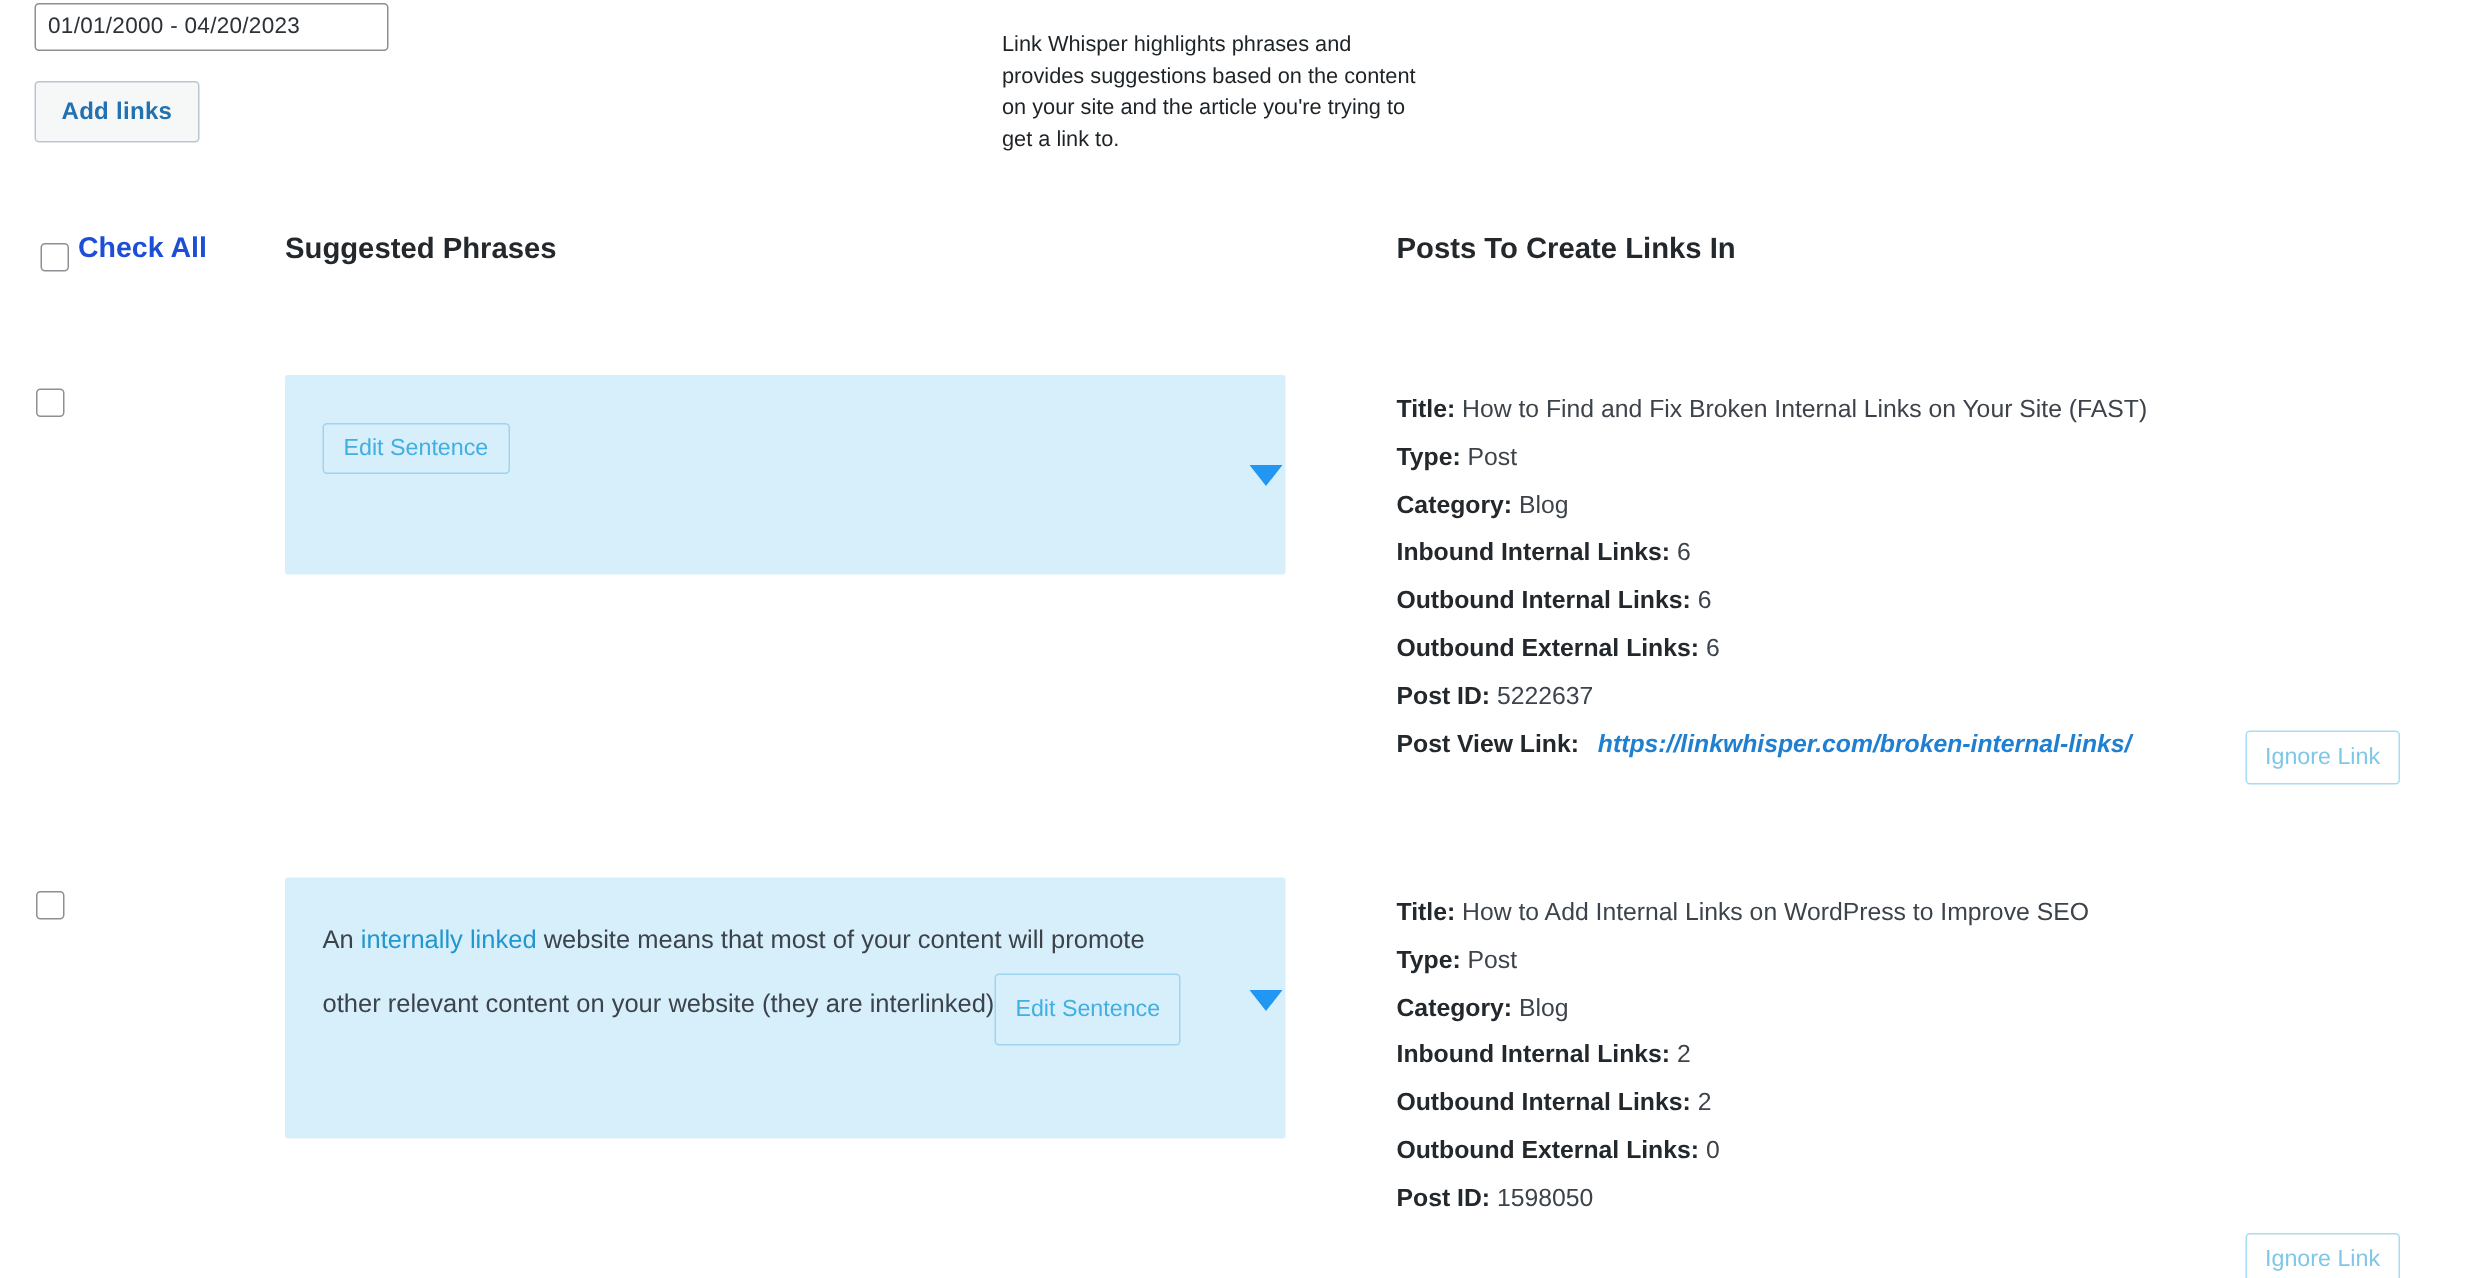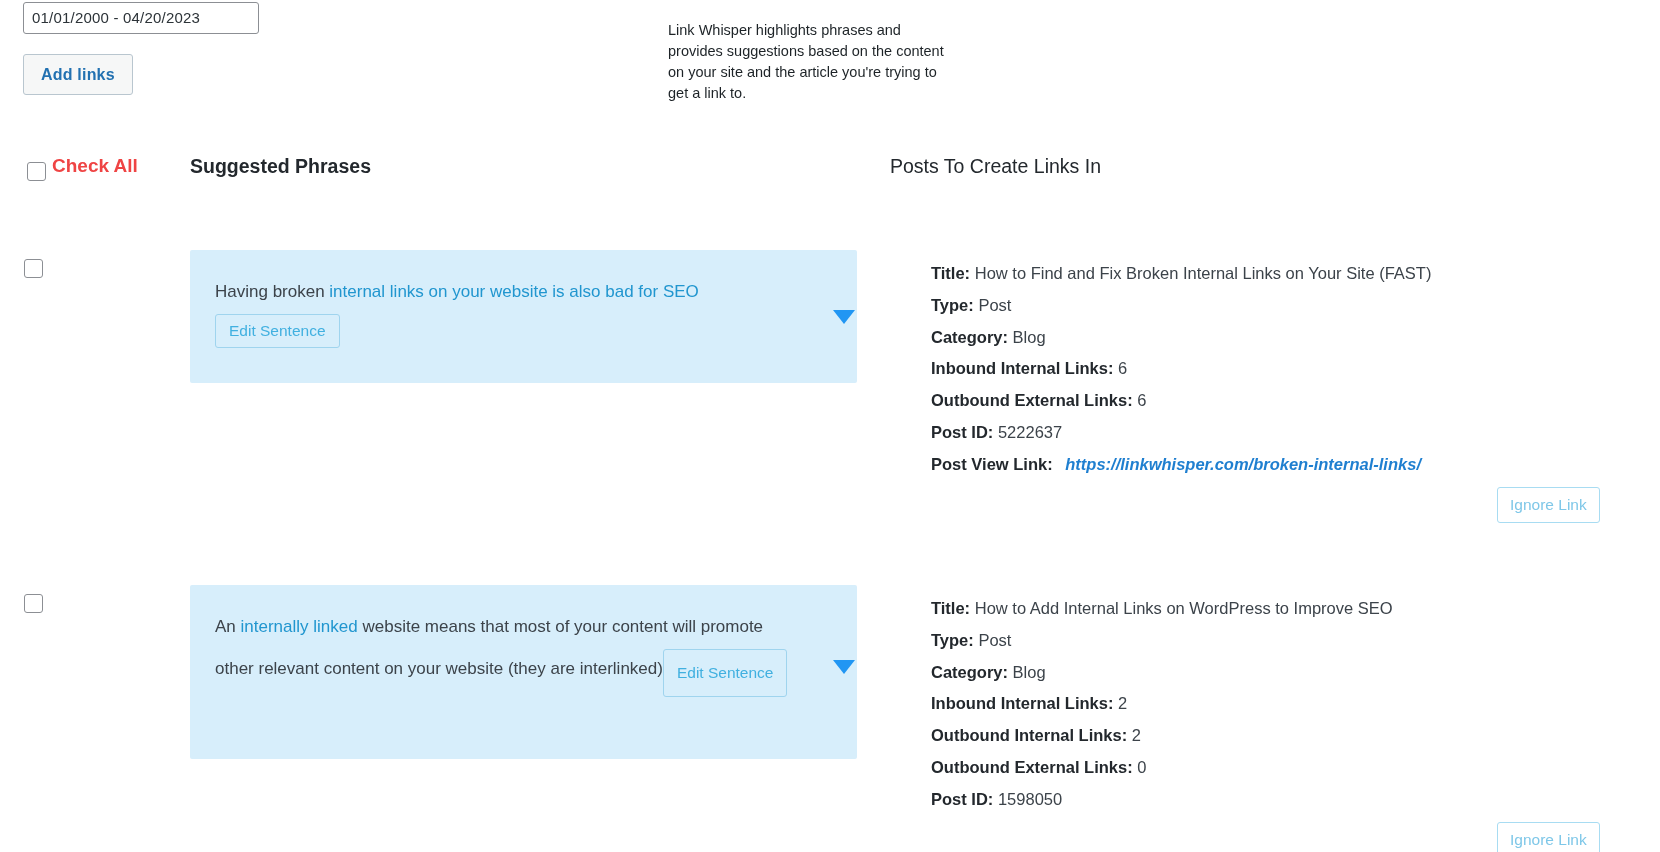--- a/index.html
+++ b/index.html
@@ -52,29 +52,29 @@
   .check-all-box {
     position: absolute; left: 27px; top: 162px;
     width: 19px; height: 19px;
     border: 1px solid #8c8f94;
     border-radius: 3px;
     background: #fff;
     cursor: pointer;
   }
   .check-all-label {
     position: absolute; left: 52px; top: 155px;
-    font-size: 19px; font-weight: 700; color: #ef4444;
+    font-size: 19px; font-weight: 700; color: #1d4ed8;
   }
   .col-phrases {
     position: absolute; left: 190px; top: 155px;
     font-size: 19.5px; font-weight: 600; color: #23282d; text-align: right;
   }
   .col-posts {
-    position: absolute; left: 890px; top: 155px;
-    font-size: 19.5px; font-weight: 400; color: #23282d;
+    position: absolute; left: 931px; top: 155px;
+    font-size: 19.5px; font-weight: 700; color: #23282d;
   }
 
   
   .row { position: absolute; left: 0; width: 1660px; }
   .row-check {
     position: absolute; left: 24px;
     width: 19px; height: 19px;
     border: 1px solid #8c8f94;
     border-radius: 3px;
     background: #fff;
@@ -156,43 +156,44 @@
 
   <div class="check-all-box"></div>
   <div class="check-all-label">Check All</div>
   <div class="col-phrases">Suggested Phrases</div>
   <div class="col-posts">Posts To Create Links In</div>
 
   <div class="row" style="top:0;">
     <div class="row-check" style="top:259px;"></div>
 
     <div class="phrase-card" style="top:250px;height:133px;">
-      <div class="phrase-text">
-        <span>Having broken </span><span class="hl">internal links on your website is also bad for SEO</span><span></span>
-      </div>
       <div class="edit-sentence">Edit Sentence</div>
     </div>
 
     <div class="caret" style="left:833px; top:310px;"></div>
 
     <div class="post-info" style="top:258px;">
       <div class="post-line">
         <b>Title:</b>
         <span>How to Find and Fix Broken Internal Links on Your Site (FAST)</span>
       </div>
       <div class="post-line">
         <b>Type:</b>
         <span>Post</span>
       </div>
       <div class="post-line">
         <b>Category:</b>
         <span>Blog</span>
       </div>
       <div class="post-line">
         <b>Inbound Internal Links:</b>
+        <span>6</span>
+      </div>
+      <div class="post-line">
+        <b>Outbound Internal Links:</b>
         <span>6</span>
       </div>
       <div class="post-line">
         <b>Outbound External Links:</b>
         <span>6</span>
       </div>
       <div class="post-line">
         <b>Post ID:</b>
         <span>5222637</span>
       </div>

